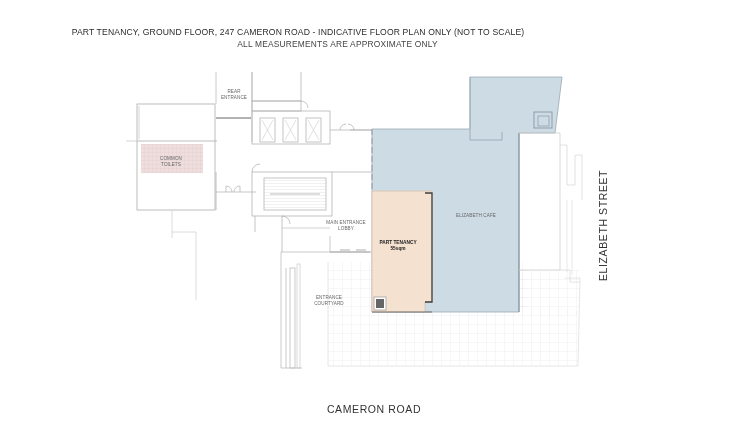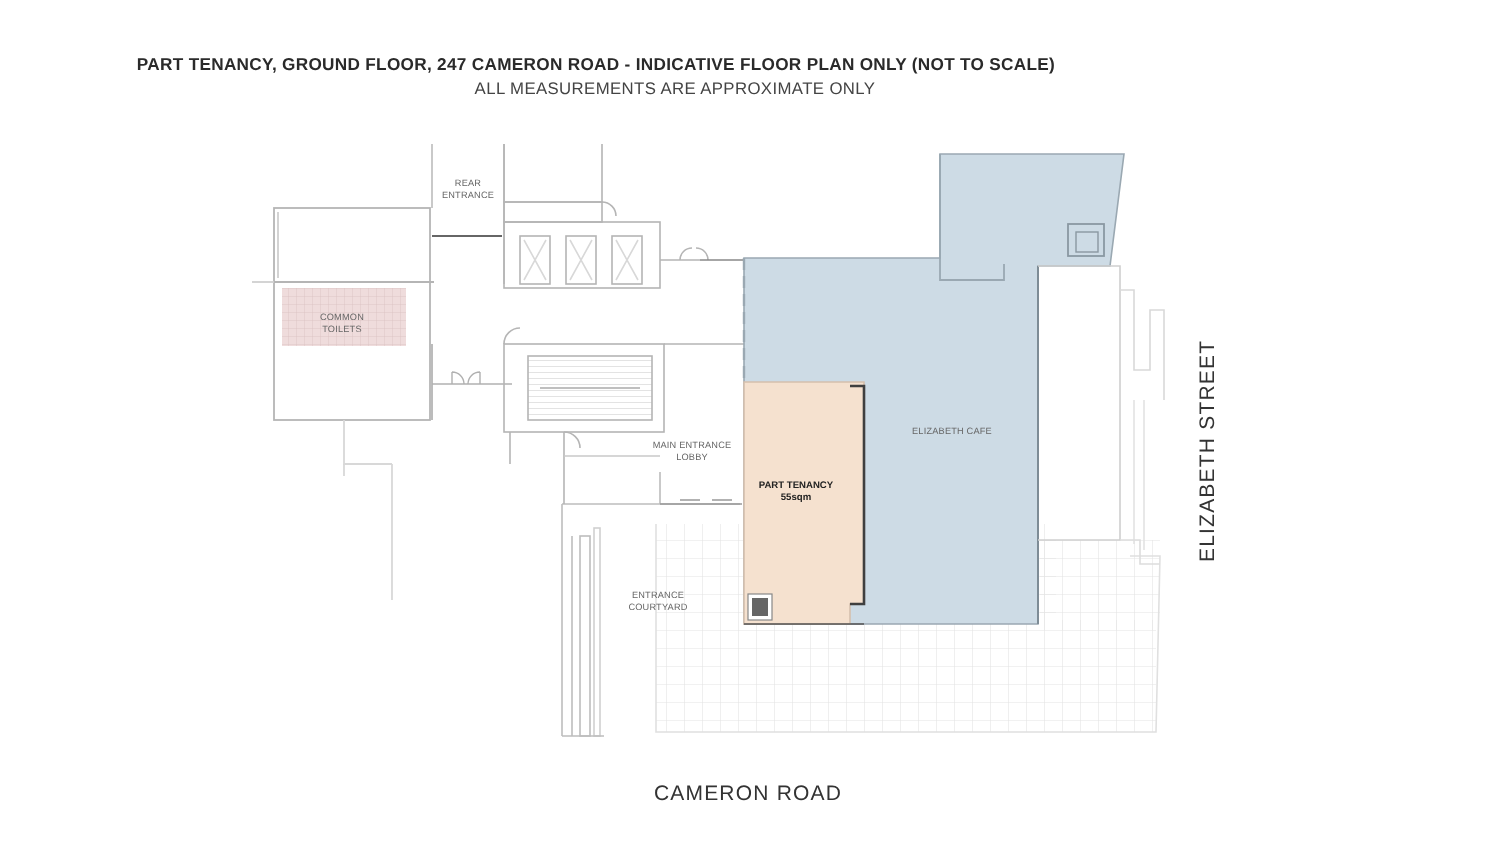--- a/index.html
+++ b/index.html
@@ -1,23 +1,23 @@
 <!DOCTYPE html>
 <html><head>
   <meta charset="utf-8">
   <style>
     html, body { margin: 0; padding: 0; background: #ffffff; }
     body { width: 748px; height: 421px; position: relative; overflow: hidden; font-family: "Liberation Sans", sans-serif; }
-    .title { position: absolute; left: 0; width: 596px; top: 27px; text-align: center; font-weight: bold; font-size: 8.6px; color: #2a2a2a; letter-spacing: 0.15px; }
+    .title { position: absolute; left: 0; width: 596px; top: 27px; text-align: center; font-weight: normal; font-size: 8.6px; color: #2a2a2a; letter-spacing: 0.15px; }
     .subtitle { position: absolute; left: 0; width: 675px; top: 39px; text-align: center; font-size: 8.4px; color: #444; letter-spacing: 0.2px; }
     svg.plan { position: absolute; left: 0; top: 0; }
     .lbl { font-family: "Liberation Sans", sans-serif; font-size: 4.6px; fill: #666; text-anchor: middle; letter-spacing: 0.1px; }
     .lbl-bold { font-family: "Liberation Sans", sans-serif; font-size: 4.8px; font-weight: bold; fill: #222; text-anchor: middle; }
     .street { font-family: "Liberation Sans", sans-serif; font-size: 10.5px; fill: #333; letter-spacing: 0.6px; }
-    .road { position: absolute; left: 0; width: 748px; top: 391px; font-size: 10.5px; color: #333; letter-spacing: 0.6px; text-align: center; }
+    .road { position: absolute; left: 0; width: 748px; top: 403px; font-size: 10.5px; color: #333; letter-spacing: 0.6px; text-align: center; }
   </style>
 </head>
 <body>
 
 <div class="title">PART TENANCY, GROUND FLOOR, 247 CAMERON ROAD - INDICATIVE FLOOR PLAN ONLY (NOT TO SCALE)</div>
 <div class="subtitle">ALL MEASUREMENTS ARE APPROXIMATE ONLY</div>
 
 <svg class="plan" width="748" height="421" viewBox="0 0 748 421">
   <defs>
     <pattern id="paving" width="9" height="9" patternUnits="userSpaceOnUse">

